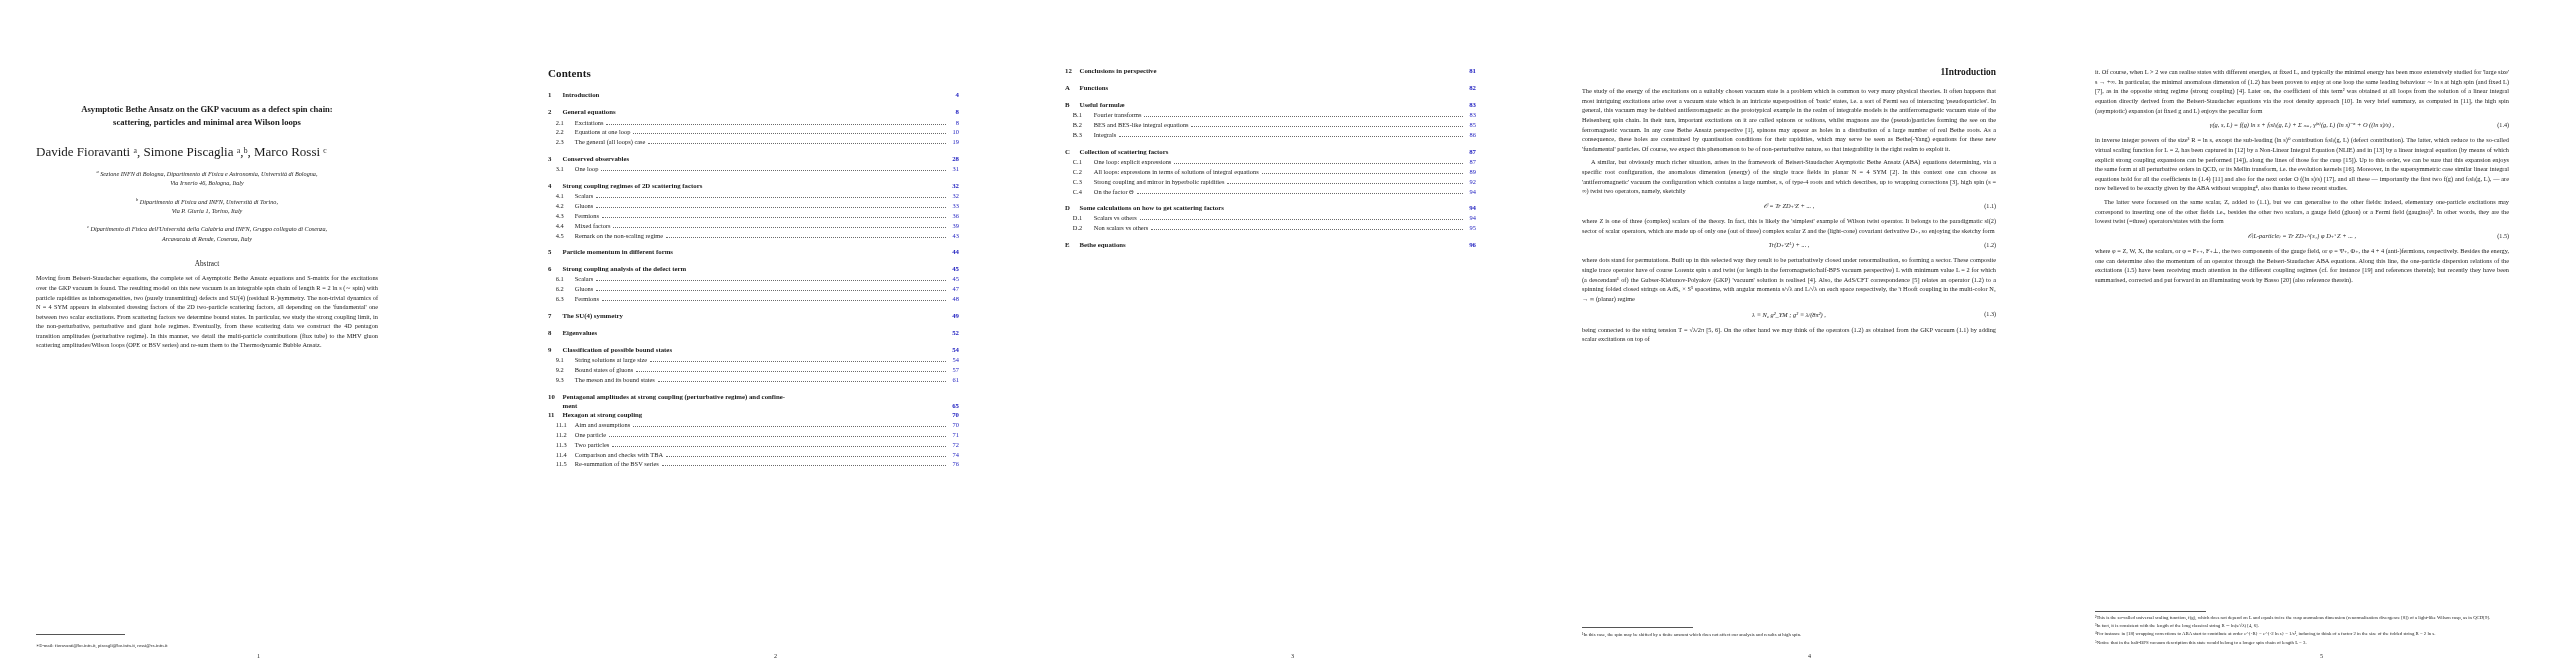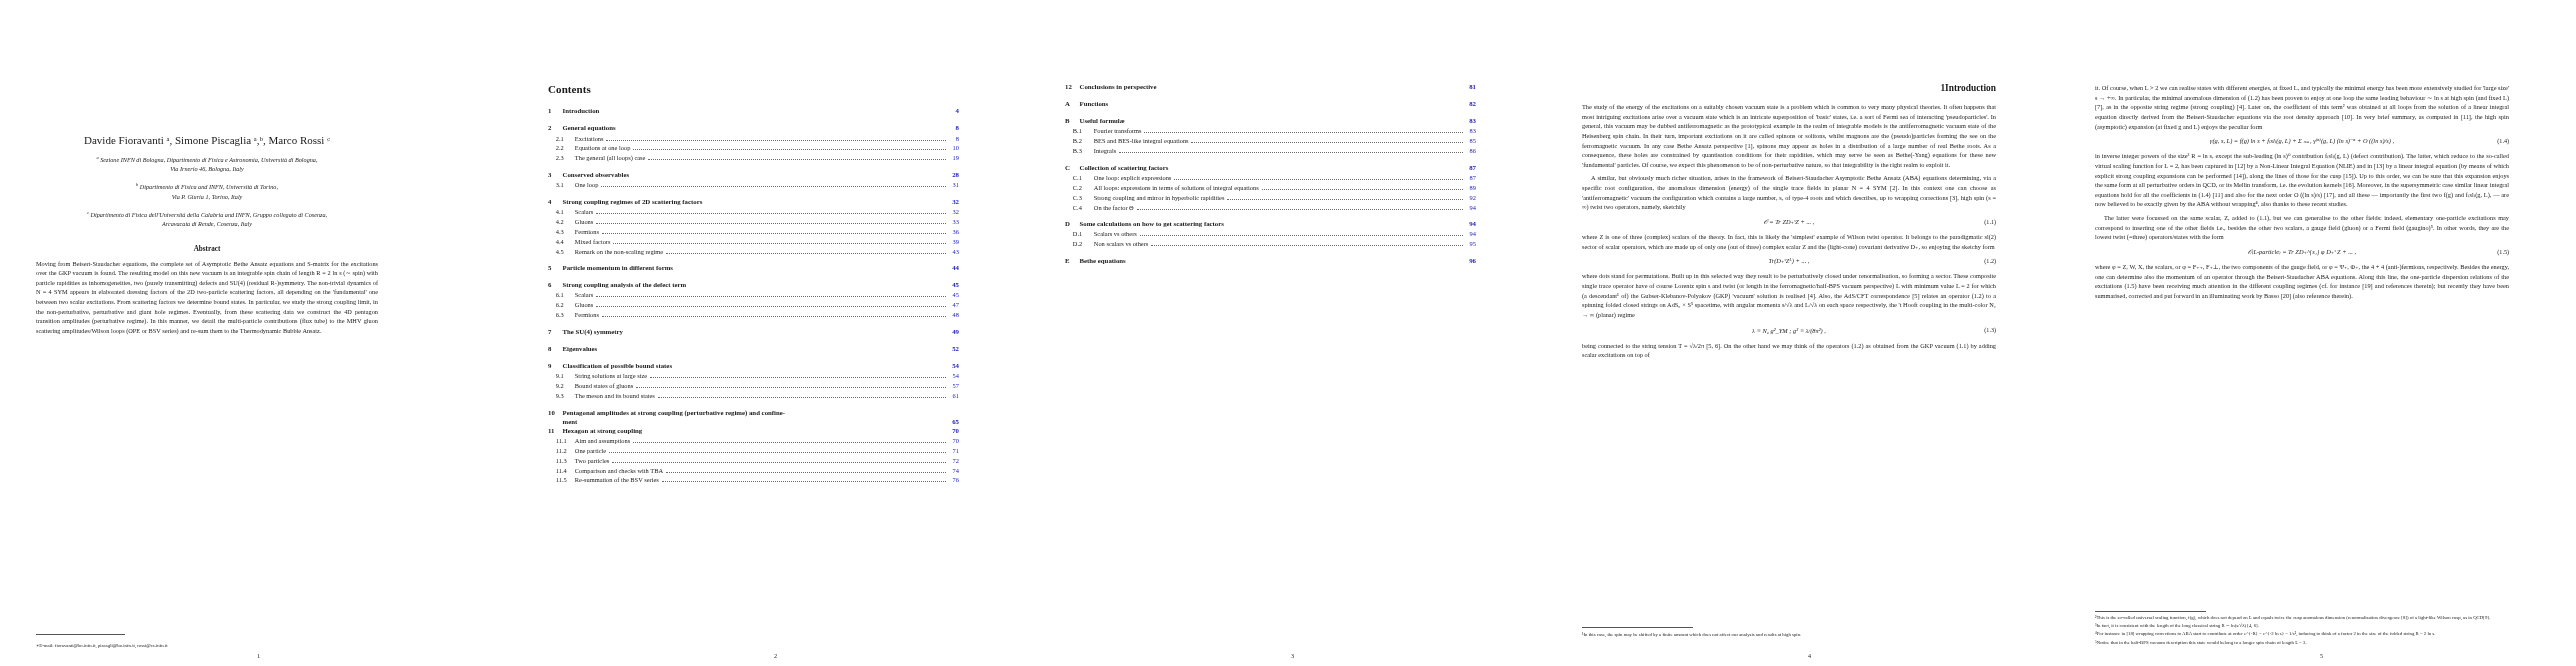--- a/index.html
+++ b/index.html
@@ -15,29 +15,29 @@
   }
 
   
   .page{position:absolute;top:0;height:667px;background:#fff;}
   .p1{left:0;width:517px;}
   .p2{left:517px;width:517px;}
   .p3{left:1034px;width:517px;}
   .p4{left:1551px;width:517px;}
   .p5{left:2067px;width:509px;}
 
-  .colbody{position:absolute;margin-top:16px;}
+  .colbody{position:absolute;}
   .pfolio{position:absolute;bottom:7.8px;width:100%;text-align:center;font-size:6.1px;color:#222;}
 
   
   .t-title{font-size:8.6px;font-weight:bold;line-height:1.55;text-align:center;}
-  .t-authors{font-size:11px;text-align:center;margin-top:14.5px;}
+  .t-authors{font-size:13px;margin-top:14.5px;}
   .t-affil{font-style:italic;font-size:6.2px;text-align:center;line-height:1.5;margin-top:9px;}
   .t-affil .sup{font-size:4.4px;vertical-align:super;font-style:italic;}
-  .t-abs-h{font-size:7.2px;font-weight:bold;text-align:center;margin-top:16.7px;margin-bottom:5.6px;}
+  .t-abs-h{font-size:7.2px;font-weight:normal;text-align:center;margin-top:16.7px;margin-bottom:5.6px;}
   .t-abs{font-size:6.3px;line-height:1.52;text-align:justify;}
   .t-rule{border:0;border-top:0.4px solid #555;width:89px;margin:0;position:absolute;left:36px;bottom:32px;}
   .t-mail{position:absolute;left:36px;bottom:19px;font-size:4.8px;color:#222;}
   .sup{font-size:4.4px;vertical-align:super;}
 
   
   .toc-h{font-size:11px;font-weight:bold;margin:0 0 12.2px 0;letter-spacing:0.1px;}
   .toc-row{display:flex;align-items:baseline;font-size:6.4px;line-height:1.28;margin-top:1.7px;}
   .toc-row.sec{font-weight:bold;font-size:6.8px;margin-top:8.3px;}
   .toc-row.first{margin-top:0;}
@@ -66,20 +66,24 @@
 </style>
 </head>
 <body>
 
 <div class="sheet">
 
   <div class="arxiv-stamp">arXiv:1503.08795v2  [hep-th]  30 Nov 2015</div>
 
   <div class="page p1">
     <div class="colbody" style="left:36px;top:103px;width:342px;">
+      <div class="t-title">
+        <div>Asymptotic Bethe Ansatz on the GKP vacuum as a defect spin chain:</div>
+        <div>scattering, particles and minimal area Wilson loops</div>
+      </div>
 
       <div class="t-authors">Davide Fioravanti ᵃ, Simone Piscaglia ᵃ,ᵇ, Marco Rossi ᶜ</div>
 
       <div class="t-affil">
         <div><span class="sup">a</span>
         <span>Sezione INFN di Bologna, Dipartimento di Fisica e Astronomia, Università di Bologna,</span></div>
         <div>Via Irnerio 46, Bologna, Italy</div>
       </div>
 
       <div class="t-affil">

